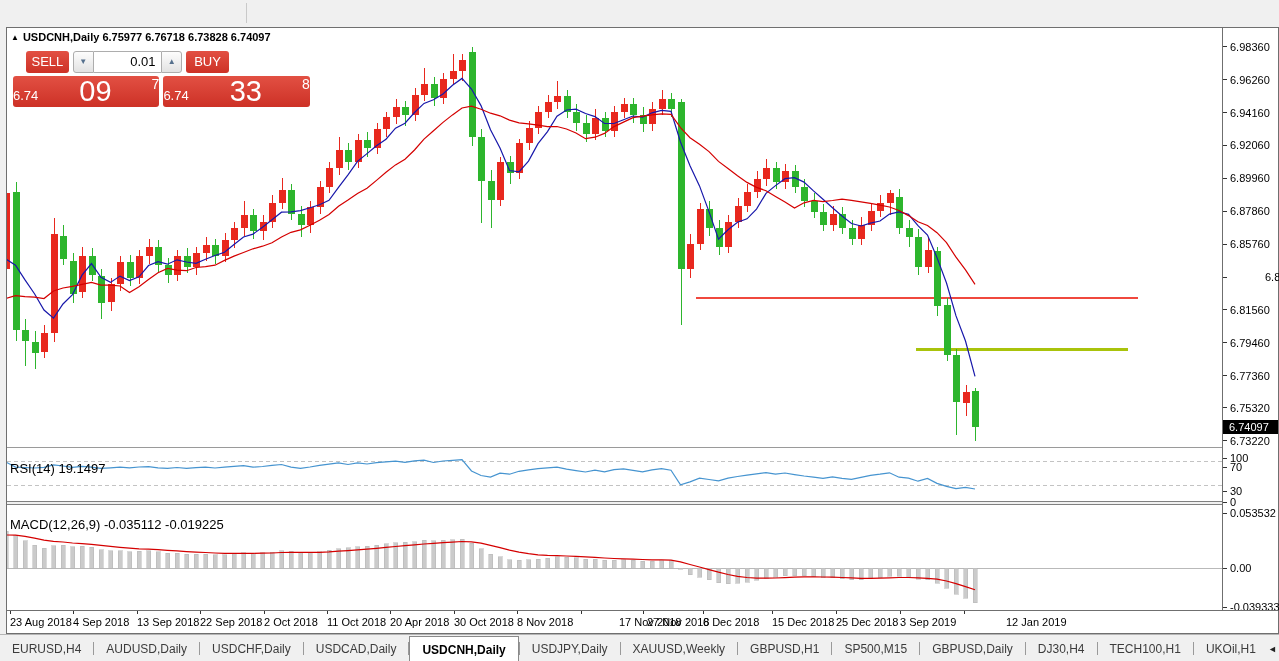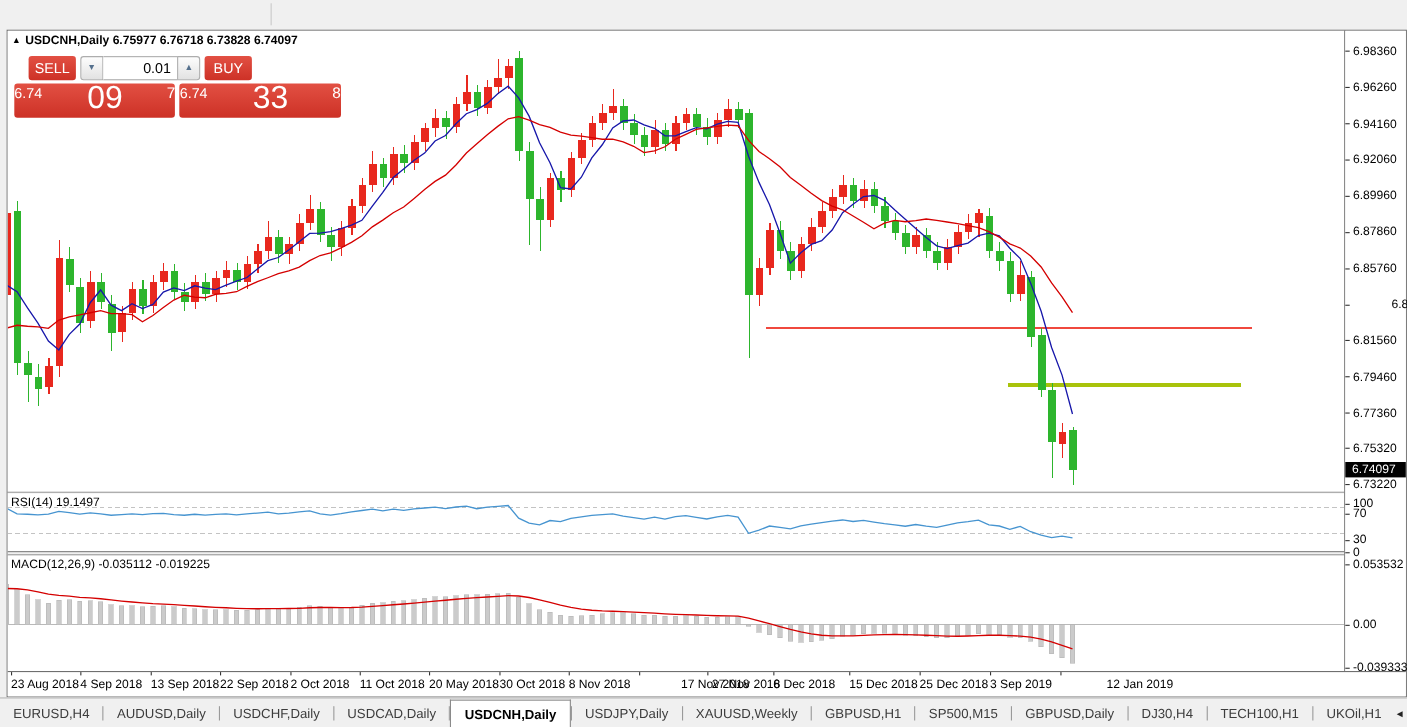--- a/index.html
+++ b/index.html
@@ -22,37 +22,37 @@
   #macd-pane{top:477px;height:105px;}
   #axis-divider{position:absolute;left:1215px;top:0;width:1px;height:582px;background:#6f6f6f;}
   #axis-col{position:absolute;left:1216px;top:0;width:55px;height:582px;background:#fff;}
   #date-axis{position:absolute;left:0;top:582px;width:1271px;height:23px;background:#fff;border-top:1px solid #6f6f6f;box-sizing:border-box;}
   .axis-label{position:absolute;left:7px;font-size:11px;color:#000;height:12px;line-height:12px;white-space:nowrap;}
   .axis-tick{position:absolute;left:0;width:4px;height:1px;background:#333;}
   .date-label{position:absolute;top:5px;font-size:11px;color:#000;white-space:nowrap;}
   .date-tick{position:absolute;top:0;width:1px;height:3px;background:#333;}
   #price-tag{position:absolute;left:0;width:55px;height:14px;background:#000;color:#fff;
              font-size:11px;line-height:14px;padding-left:6px;box-sizing:border-box;}
-  .pane-label{position:absolute;left:3px;top:2px;font-size:11px;color:#000;z-index:5;}
+  .pane-label{position:absolute;left:3px;top:12px;font-size:13px;color:#000;z-index:5;}
   #main-title{position:absolute;left:4px;top:3px;font-size:11px;font-weight:bold;color:#000;z-index:6;}
   #main-title .tri{font-size:8px;vertical-align:1px;margin-right:4px;}
   
   #trade-panel{position:absolute;left:6px;top:23px;width:216px;z-index:7;}
   .tp-row1{display:flex;align-items:stretch;height:22px;padding-left:13px;}
   .tp-btn{width:46px;background:linear-gradient(#e25043,#cd3126);color:#fff;font-size:13px;
           text-align:center;line-height:22px;border-radius:3px;cursor:pointer;}
   .spin{width:22px;background:linear-gradient(#fdfdfd,#e2e2e2);border:1px solid #adadad;
         box-sizing:border-box;text-align:center;font-size:8px;color:#55708d;line-height:20px;cursor:pointer;}
   #spin-down{border-radius:3px 0 0 3px;margin-left:4px;}
   #spin-up{border-radius:0 3px 3px 0;margin-right:4px;}
   #vol-box{width:60px;background:#fff;border-top:1px solid #adadad;border-bottom:1px solid #adadad;
            font-size:13px;color:#000;text-align:right;padding:0 6px;line-height:20px;box-sizing:content-box;}
   .tp-row2{display:flex;margin-top:3px;height:31px;gap:4px;}
   .price-tile{flex:1;background:linear-gradient(#e25043,#cd3126);border-radius:3px;color:#fff;
-              display:flex;align-items:flex-start;justify-content:center;padding-bottom:2px;cursor:pointer;gap:40px;}
+              display:flex;align-items:flex-end;justify-content:center;padding-bottom:2px;cursor:pointer;gap:40px;}
   .price-tile .pfx{font-size:13px;line-height:18px;}
   .price-tile .big{font-size:29px;line-height:27px;margin-left:1px;}
   .price-tile .pip{font-size:14px;line-height:14px;align-self:flex-start;margin-top:1px;}
   
   #tabbar{position:absolute;left:0;top:634px;width:1279px;height:27px;background:#f0f0f0;
           border-top:1px solid #b5b5b5;display:flex;align-items:stretch;}
   .tab{display:flex;align-items:center;padding:0 12px;font-size:12px;color:#3c3c3c;cursor:pointer;white-space:nowrap;}
   .tab.active{background:#fff;border:1px solid #8a8a8a;border-bottom:none;color:#000;font-weight:bold;margin-top:1px;}
   .tab-sep{width:1px;height:13px;background:#9a9a9a;align-self:center;}
   .tab-scroll{display:flex;align-items:center;margin-left:auto;padding-right:6px;gap:8px;}
@@ -484,21 +484,21 @@
         <div class="date-label" style="left: 66px;">4 Sep 2018</div>
         <div class="date-tick" style="left: 130px;"></div>
         <div class="date-label" style="left: 130px;">13 Sep 2018</div>
         <div class="date-tick" style="left: 193px;"></div>
         <div class="date-label" style="left: 193px;">22 Sep 2018</div>
         <div class="date-tick" style="left: 257px;"></div>
         <div class="date-label" style="left: 257px;">2 Oct 2018</div>
         <div class="date-tick" style="left: 320px;"></div>
         <div class="date-label" style="left: 320px;">11 Oct 2018</div>
         <div class="date-tick" style="left: 383px;"></div>
-        <div class="date-label" style="left: 383px;">20 May 2018</div>
+        <div class="date-label" style="left: 383px;">20 Apr 2018</div>
         <div class="date-tick" style="left: 447px;"></div>
         <div class="date-label" style="left: 447px;">30 Oct 2018</div>
         <div class="date-tick" style="left: 510px;"></div>
         <div class="date-label" style="left: 510px;">8 Nov 2018</div>
         <div class="date-tick" style="left: 574px;"></div>
         <div class="date-label" style="left: 574px; margin-left: 38px;">17 Nov 2018</div>
         <div class="date-tick" style="left: 636px;"></div>
         <div class="date-label" style="left: 640px;">27 Nov 2018</div>
         <div class="date-tick" style="left: 696px;"></div>
         <div class="date-label" style="left: 696px;">6 Dec 2018</div>

